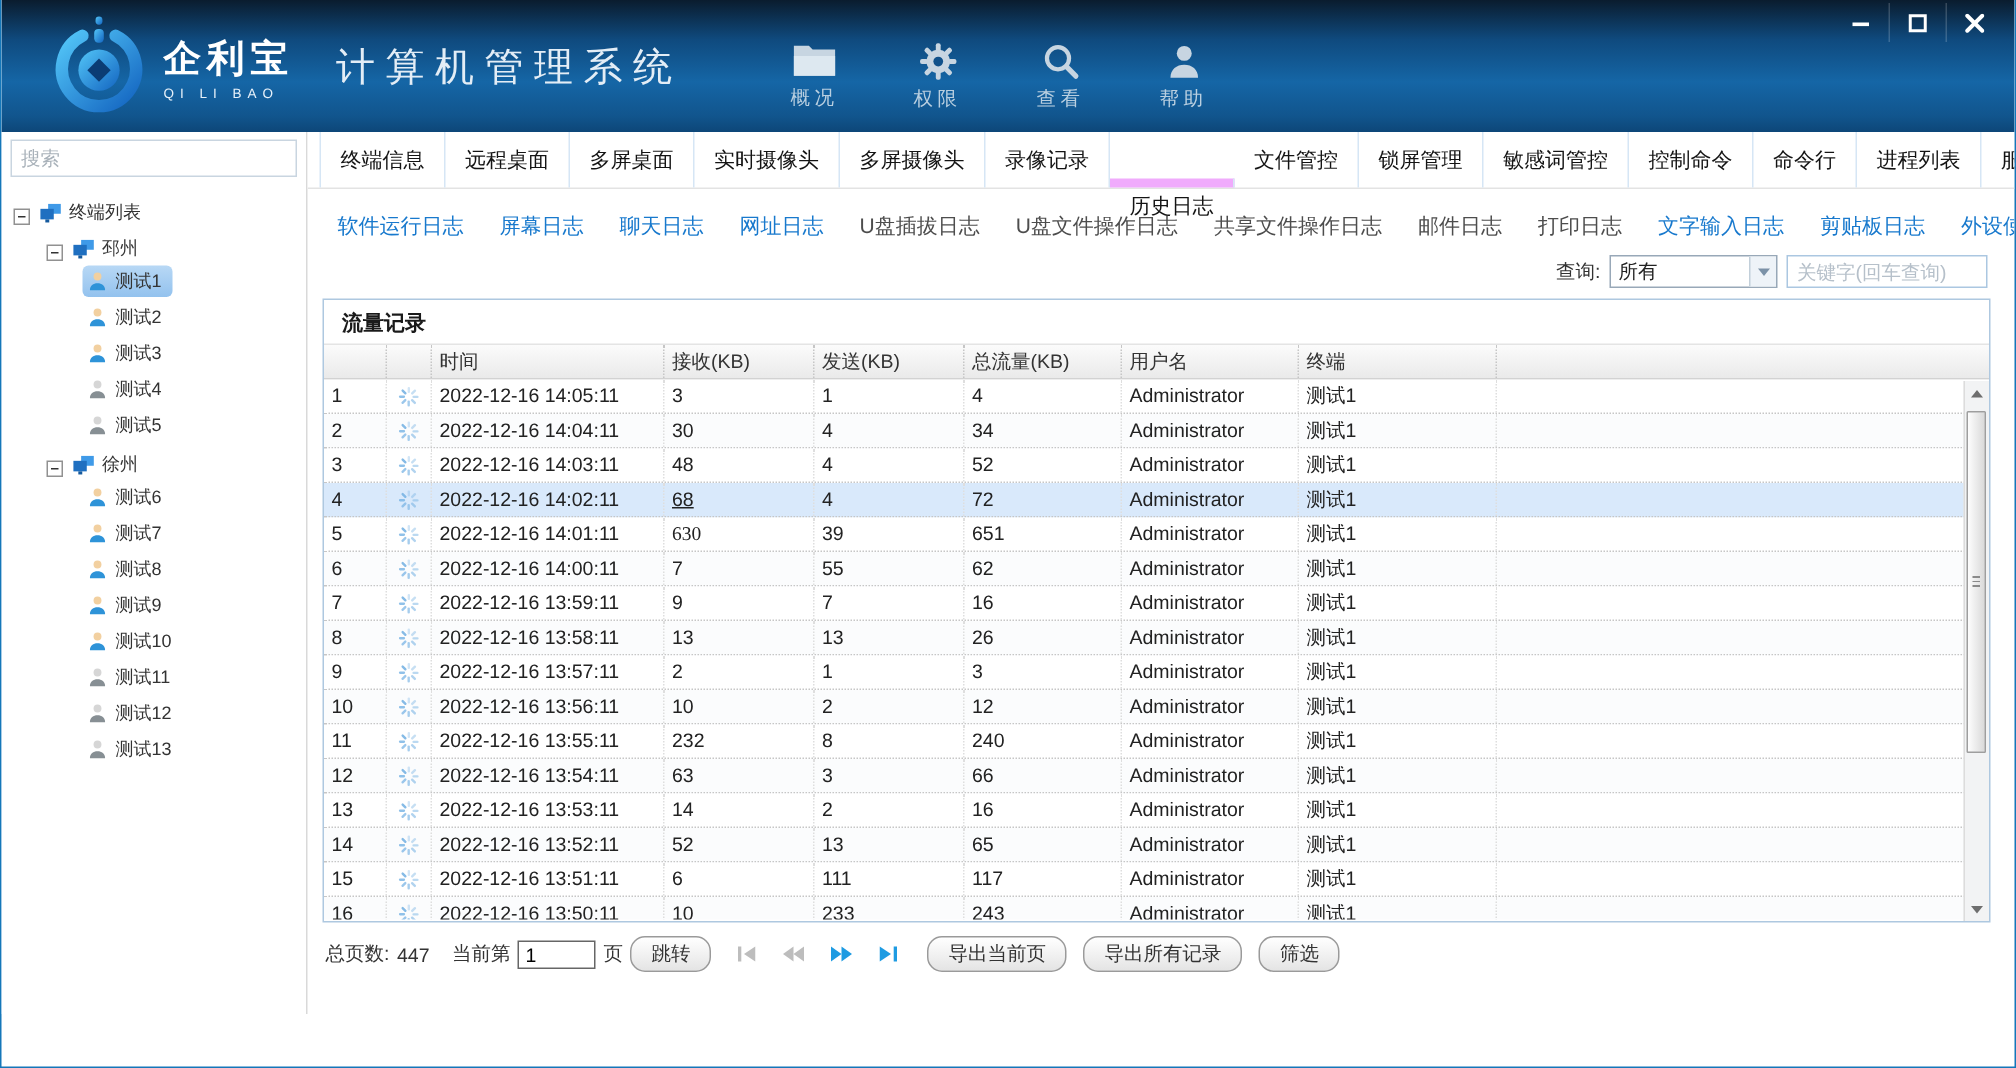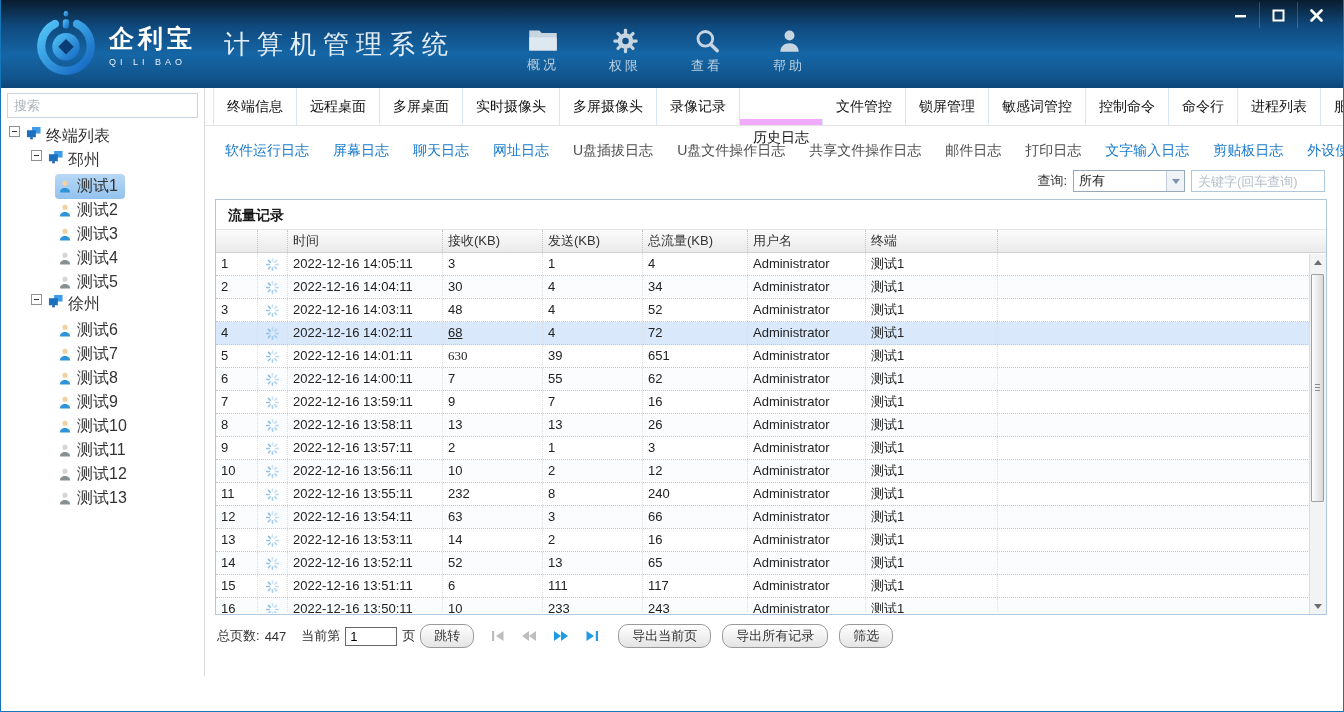--- a/index.html
+++ b/index.html
@@ -24,21 +24,21 @@
 
   
   .body-row { display:flex; height:588px; }
   .sidebar { width:204px; flex:none; border-right:1px solid #d9d9d9; background:#fff; overflow:hidden; }
   .search { display:block; margin:5px 6px 8px 6px; width:calc(100% - 12px); height:25px; border:1px solid #c9d5e0;
             padding:0 6px; font-size:13px; color:#333; font-family:inherit; }
   .search::placeholder { color:#a9b2ba; }
   .content { flex:1; overflow:hidden; }
 
   
-  .trow-item { height:24px; display:flex; align-items:flex-start; font-size:16px; color:#333; cursor:default; }
+  .trow-item { height:24px; display:flex; align-items:flex-end; font-size:12px; color:#333; cursor:default; }
   .lvl0 { padding-left:8px; }
   .lvl1 { padding-left:30px; }
   .lvl2 { padding-left:54px; }
   .exp { width:11px; height:11px; border:1px solid #919191; background:#fff; margin-right:5px; position:relative; flex:none; }
   .exp::before { content:""; position:absolute; left:2px; right:2px; top:4px; height:1px; background:#333; }
   .tree .pill { display:inline-flex; align-items:center; gap:5px; padding:2px 7px 2px 3px; border-radius:4px; }
   .trow-item.sel .pill { background:linear-gradient(#b8d8f5,#93c2ee); }
   .grp-ico { margin-right:4px; display:inline-flex; }
 
   

